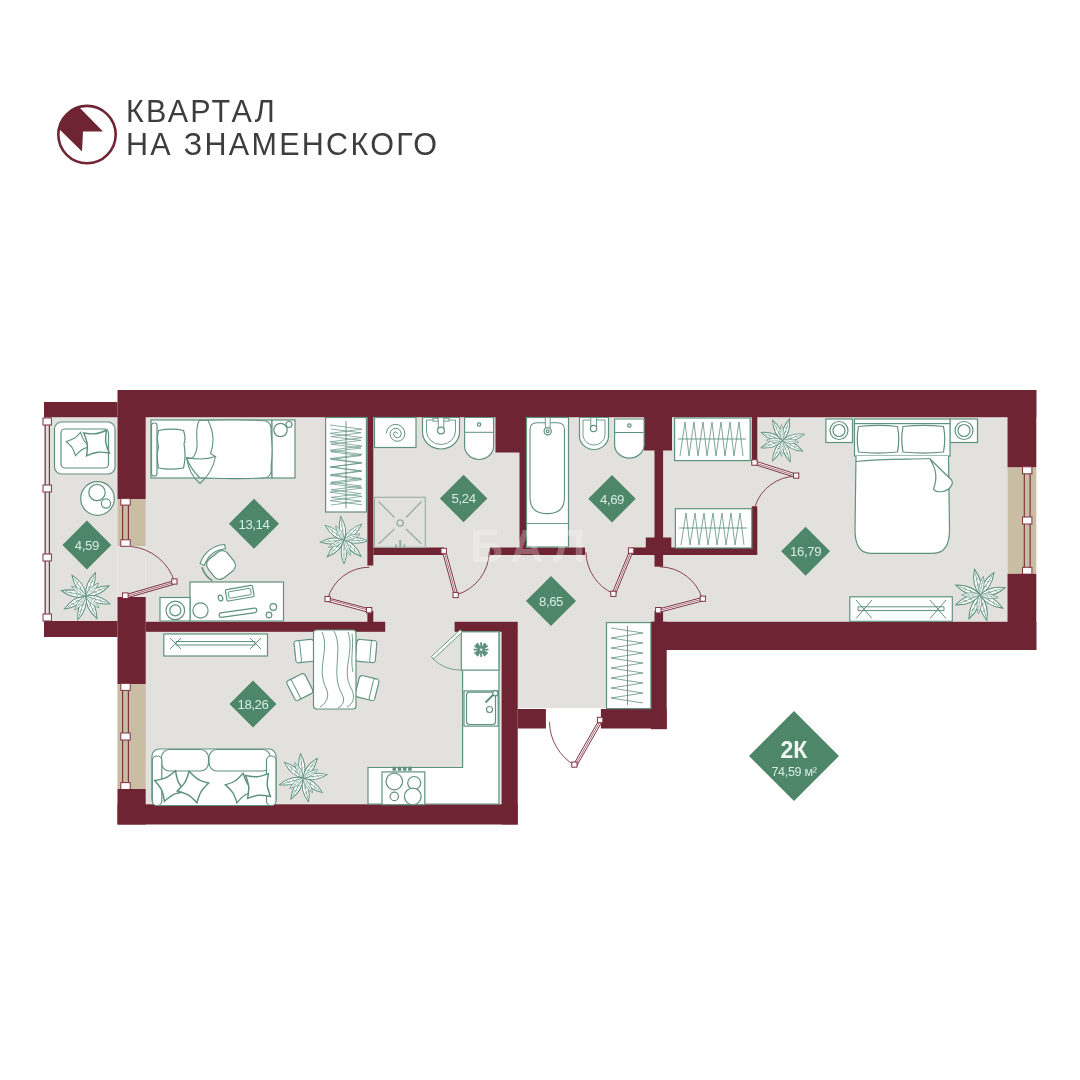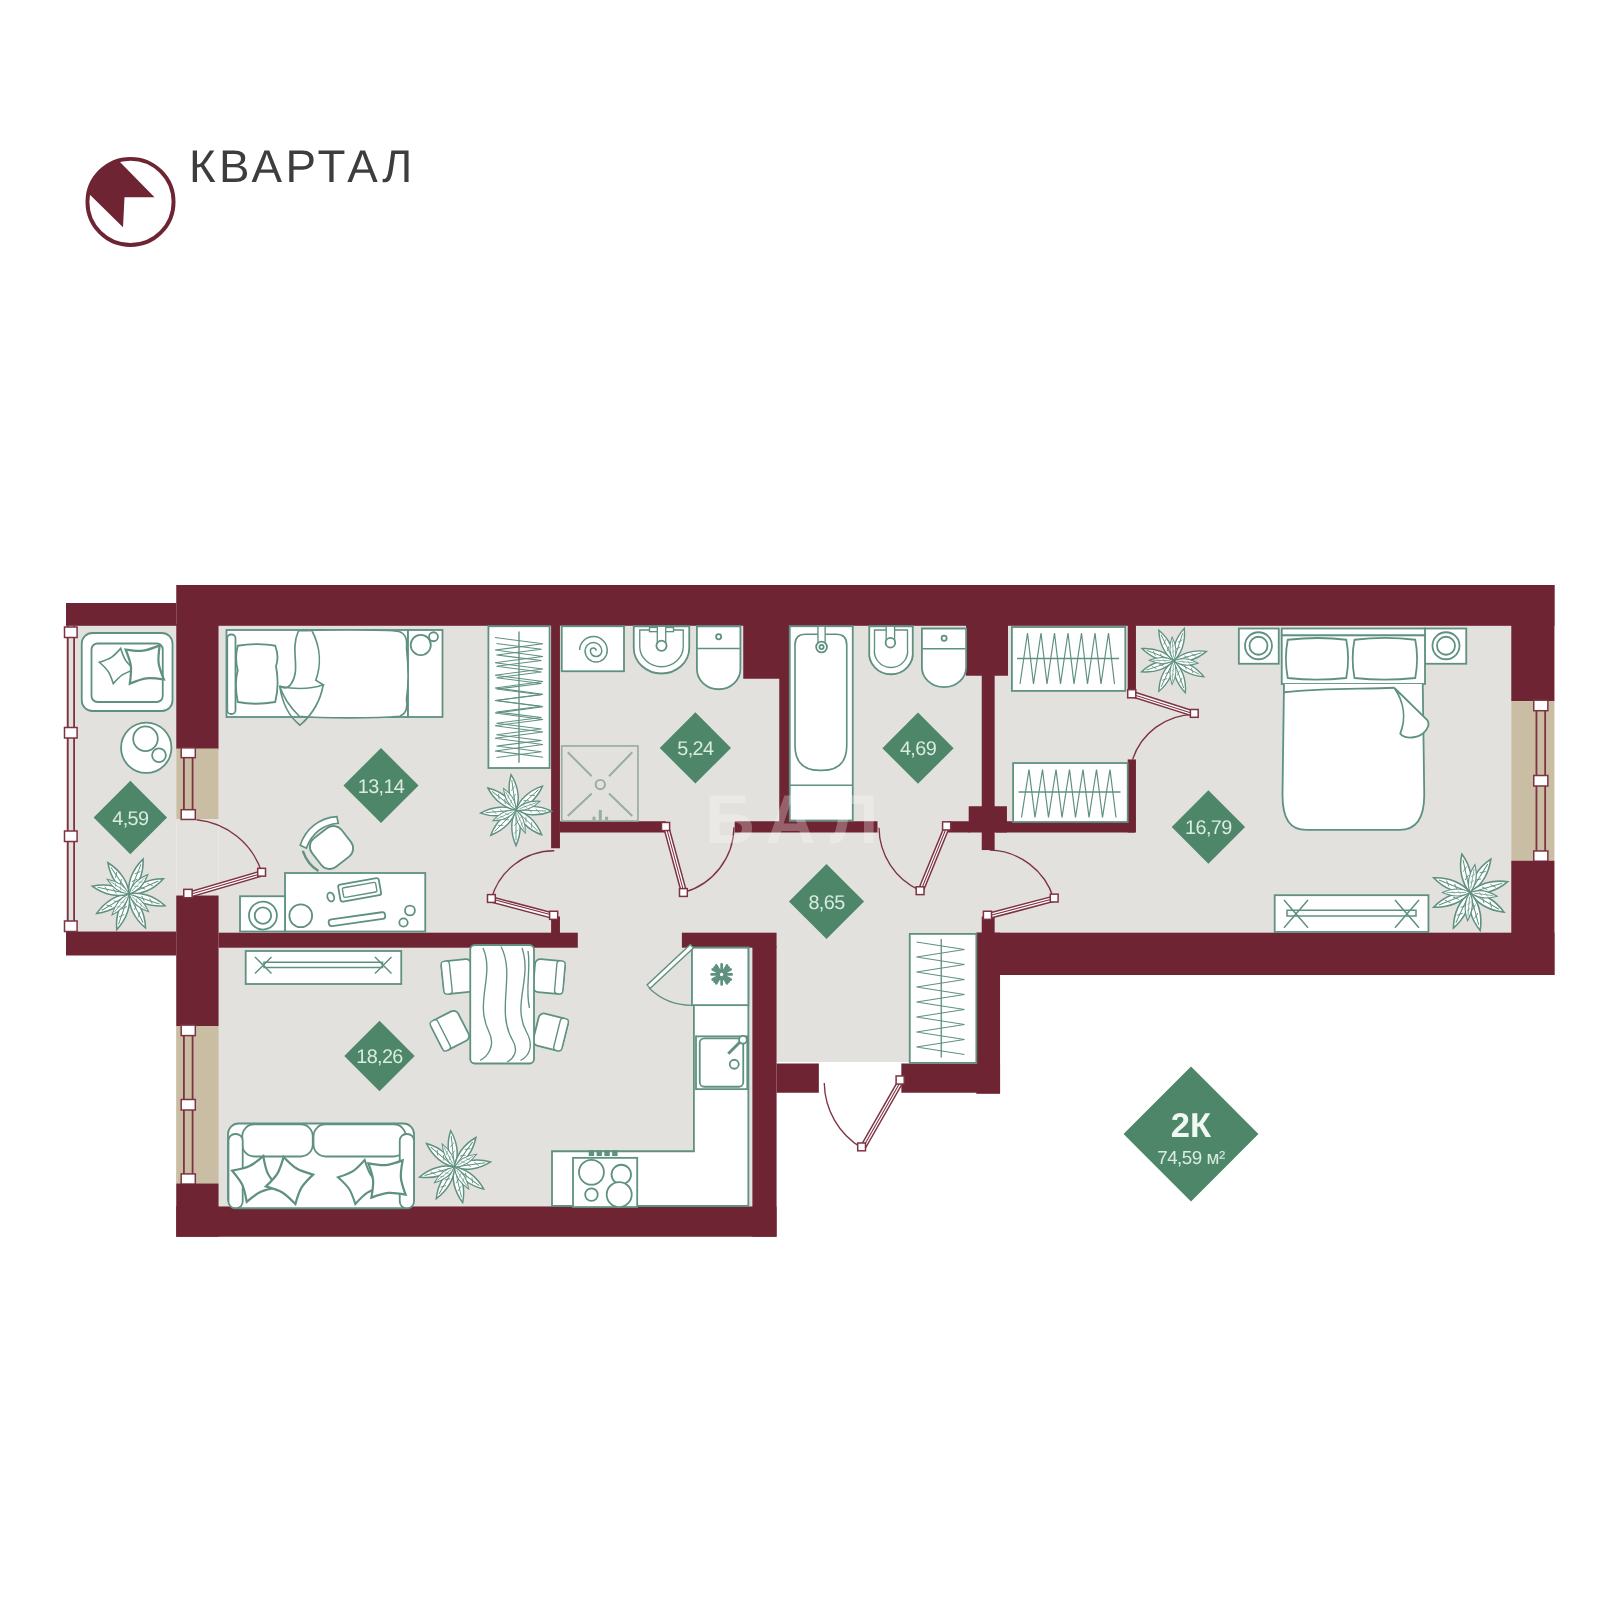--- a/index.html
+++ b/index.html
@@ -6,20 +6,21 @@
   *{-webkit-font-smoothing:antialiased;}
   #page{width:1080px;height:1080px;position:relative;background:#ffffff;
         font-family:"Liberation Sans", sans-serif;}
   svg{display:block;}
 </style>
 </head>
 <body>
 <div id="page">
 
 <div style="position:absolute;left:126px;top:95.6px;color:#3b3b3d;font-size:30.5px;letter-spacing:2.3px;line-height:1;white-space:nowrap;opacity:0.99;will-change:transform;">КВАРТАЛ</div>
+<div style="position:absolute;left:126px;top:128.6px;color:#3b3b3d;font-size:30.5px;letter-spacing:2.3px;line-height:1;white-space:nowrap;opacity:0.99;will-change:transform;">НА ЗНАМЕНСКОГО</div>
 <svg width="1080" height="1080" viewBox="0 0 1080 1080" xmlns="http://www.w3.org/2000/svg">
 <defs>
   <g id="leaf">
     <path d="M0,0 C4,-7 4.5,-17 0,-27 C-4.5,-17 -4,-7 0,0 Z" fill="#ffffff" stroke="#5f9180" stroke-width="1.1"></path>
     <path d="M0,-4 L0,-23" stroke="#5f9180" stroke-width="0.7"></path>
     <path d="M-1.5,-9 L1.5,-12 M-1.5,-15 L1.5,-18" stroke="#5f9180" stroke-width="0.6"></path>
   </g>
   <g id="plantU">
     <use href="#leaf" transform="rotate(8)"></use>
     <use href="#leaf" transform="rotate(52)"></use>

